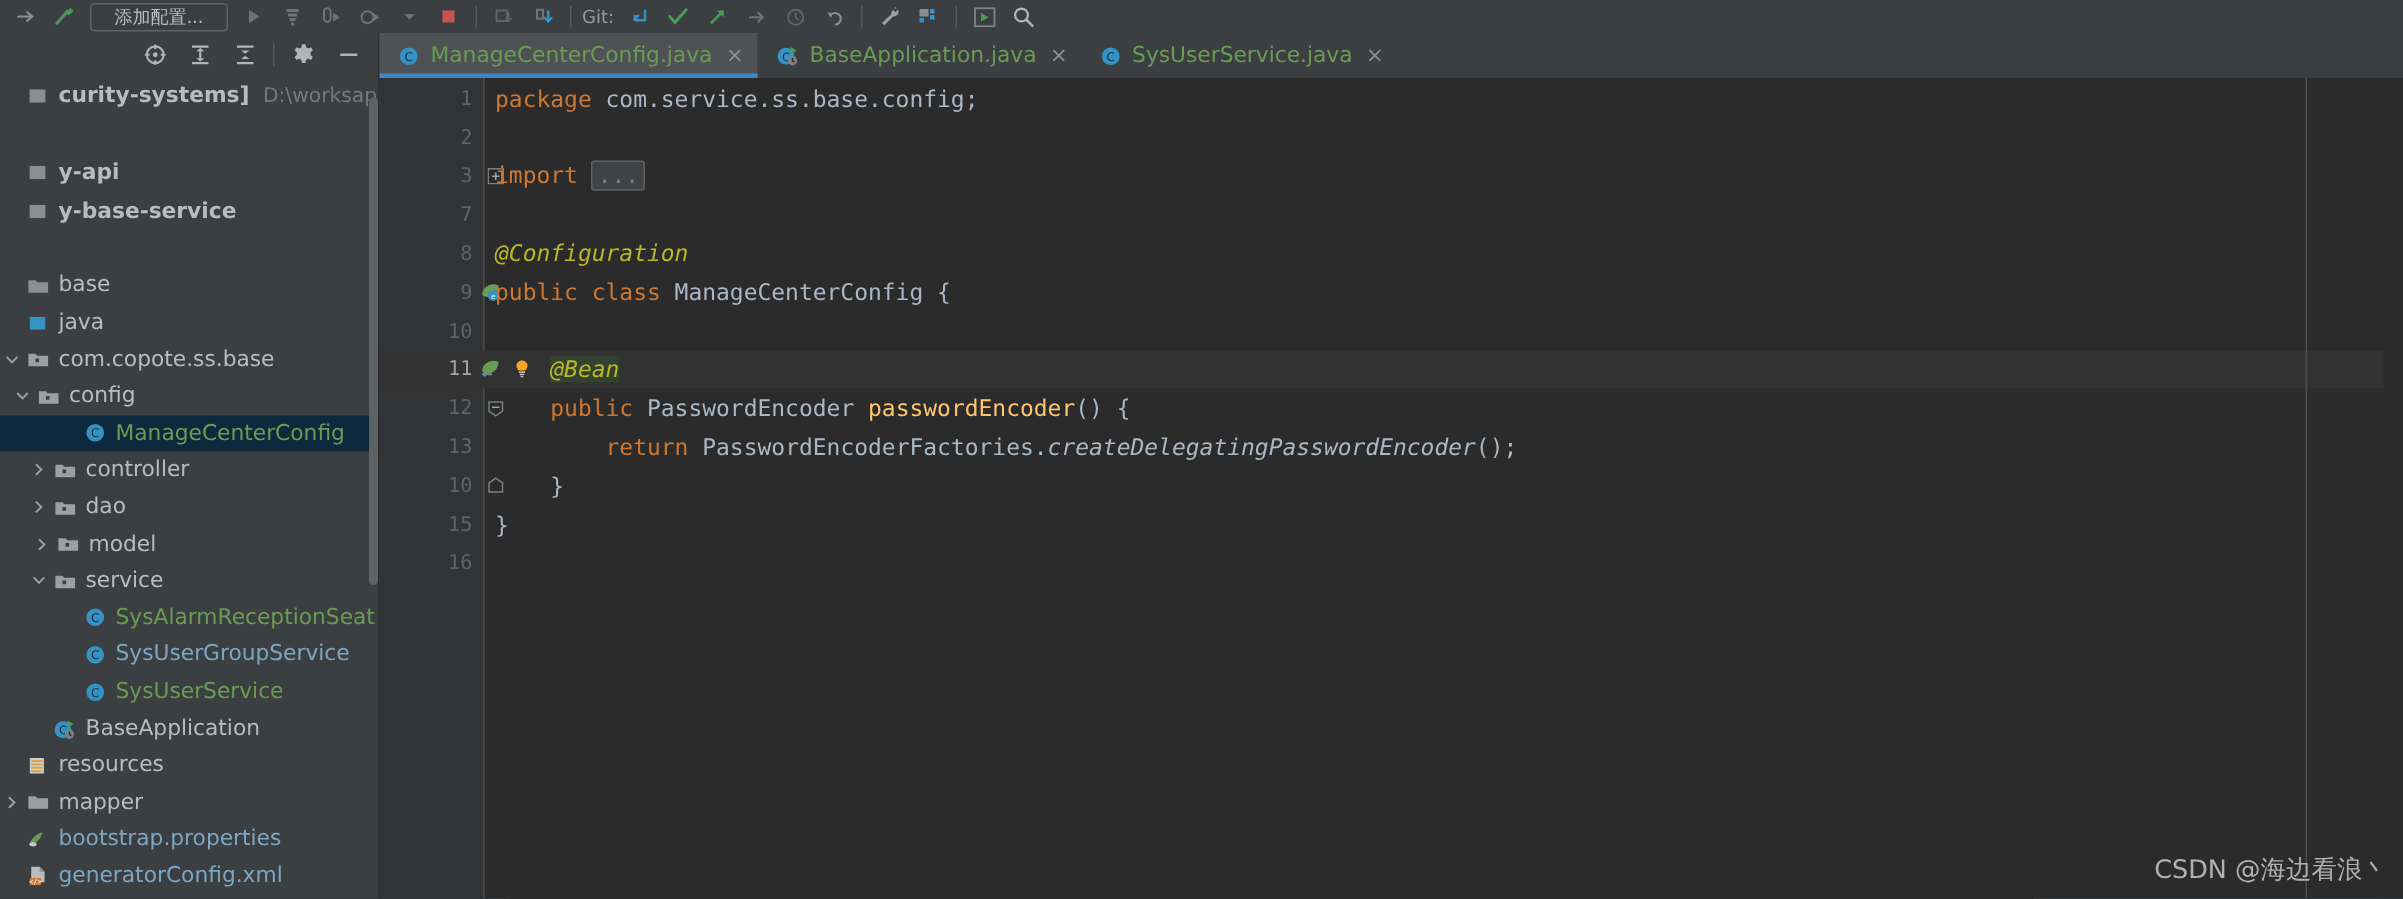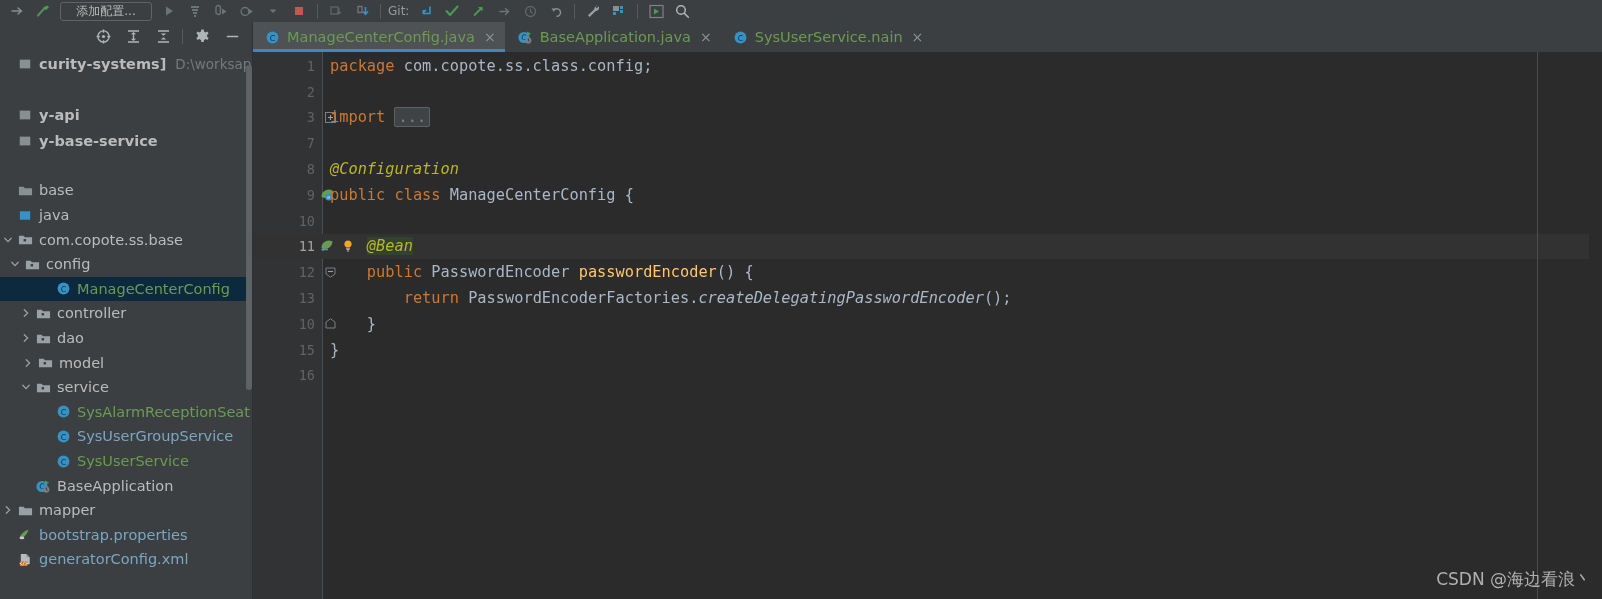--- a/index.html
+++ b/index.html
@@ -550,20 +550,33 @@
                 <circle cx="7" cy="8.5" r="5.6" fill="#3592c4"></circle>
                 <text x="7" y="11.4" font-size="7.6" font-family="DejaVu Sans, sans-serif" fill="#1c2b36" text-anchor="middle">C</text>
                 <path d="M10 2.4l4.2 2.3-4.2 2.3z" fill="#499c54"></path>
                 <circle cx="11.3" cy="11.5" r="3.1" fill="#7a8185"></circle>
                 <path d="M11.3 9.6v2l1.3.8" stroke="#2b2b2b" stroke-width="0.9" fill="none"></path>
               </svg>
             </span>
             <span class="tr-label c-grey">BaseApplication</span>
           </div>
           <div class="tree-row">
+            <span class="arrow"></span>
+            <span class="tr-icon">
+              <svg width="15" height="15" viewBox="0 0 16 16">
+                <rect x="2" y="2.5" width="10" height="11" fill="#cfcfcf"></rect>
+                <rect x="3" y="4" width="8" height="1.3" fill="#d8a53c"></rect>
+                <rect x="3" y="6.4" width="8" height="1.3" fill="#d8a53c"></rect>
+                <rect x="3" y="8.8" width="8" height="1.3" fill="#d8a53c"></rect>
+                <rect x="3" y="11.2" width="8" height="1.3" fill="#d8a53c"></rect>
+              </svg>
+            </span>
+            <span class="tr-label c-grey">resources</span>
+          </div>
+          <div class="tree-row">
             <span class="arrow">
               <svg width="10" height="10" viewBox="0 0 10 10">
                 <path d="M3.3 1.8L6.6 5l-3.3 3.2" stroke="#9a9fa1" stroke-width="1.3" fill="none" stroke-linecap="round"></path>
               </svg>
             </span>
             <span class="tr-icon">
               <svg width="15" height="15" viewBox="0 0 16 16">
                 <path d="M1 4h5l1.3 1.5H15V13H1z" fill="#9aa0a3"></path>
               </svg>
             </span>
@@ -623,32 +636,32 @@
         <span class="tab-label">BaseApplication.java</span>
         <span class="tab-close">×</span>
       </div>
       <div class="tab">
         <span class="tab-icon">
           <svg width="15" height="15" viewBox="0 0 16 16">
             <circle cx="8" cy="8" r="6.3" fill="#3592c4"></circle>
             <text x="8" y="11.3" font-size="8.5" font-family="DejaVu Sans, sans-serif" fill="#1c2b36" text-anchor="middle">C</text>
           </svg>
         </span>
-        <span class="tab-label">SysUserService.nain</span>
+        <span class="tab-label">SysUserService.java</span>
         <span class="tab-close">×</span>
       </div>
     </div>
 
   <div id="editor">
     <div id="gutter"></div>
     <div id="gutter-line"></div>
     <div id="code-area">
         <div class="line" style="top: 1px;">
           <span class="lnum">1</span>
-          <span class="code"><span class="kw">package</span><span class="txt"> com.copote.ss.class.config;</span></span>
+          <span class="code"><span class="kw">package</span><span class="txt"> com.service.ss.base.config;</span></span>
         </div>
         <div class="line" style="top: 26.8px;">
           <span class="lnum">2</span>
           <span class="code"></span>
         </div>
         <div class="line" style="top: 52.6px;">
           <span class="lnum">3</span>
           <span class="ficon">
             <svg width="11" height="11" viewBox="0 0 11 11">
               <rect x="0.5" y="0.5" width="10" height="10" fill="none" stroke="#7a7f81"></rect>

